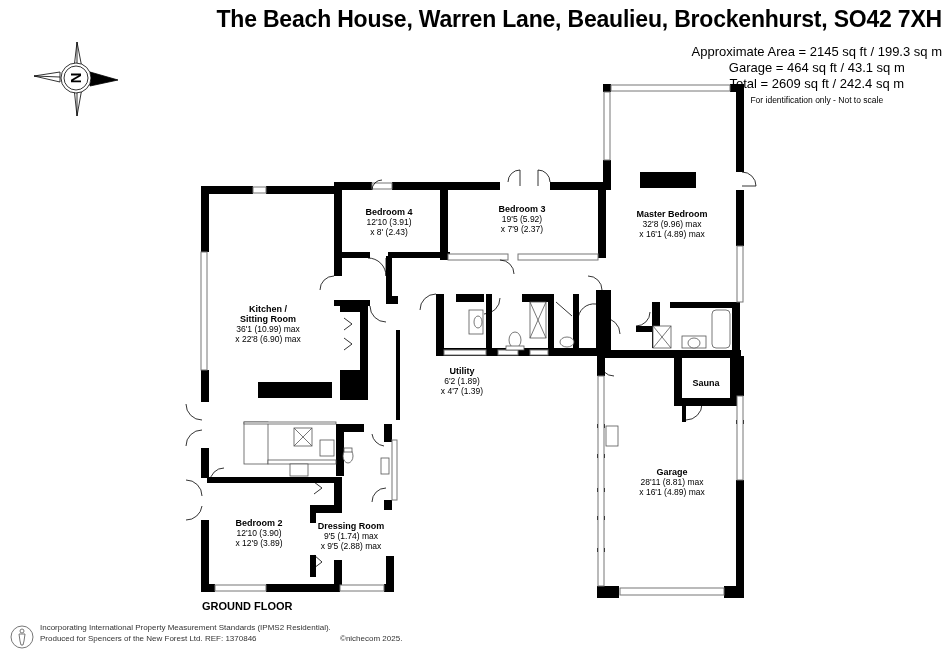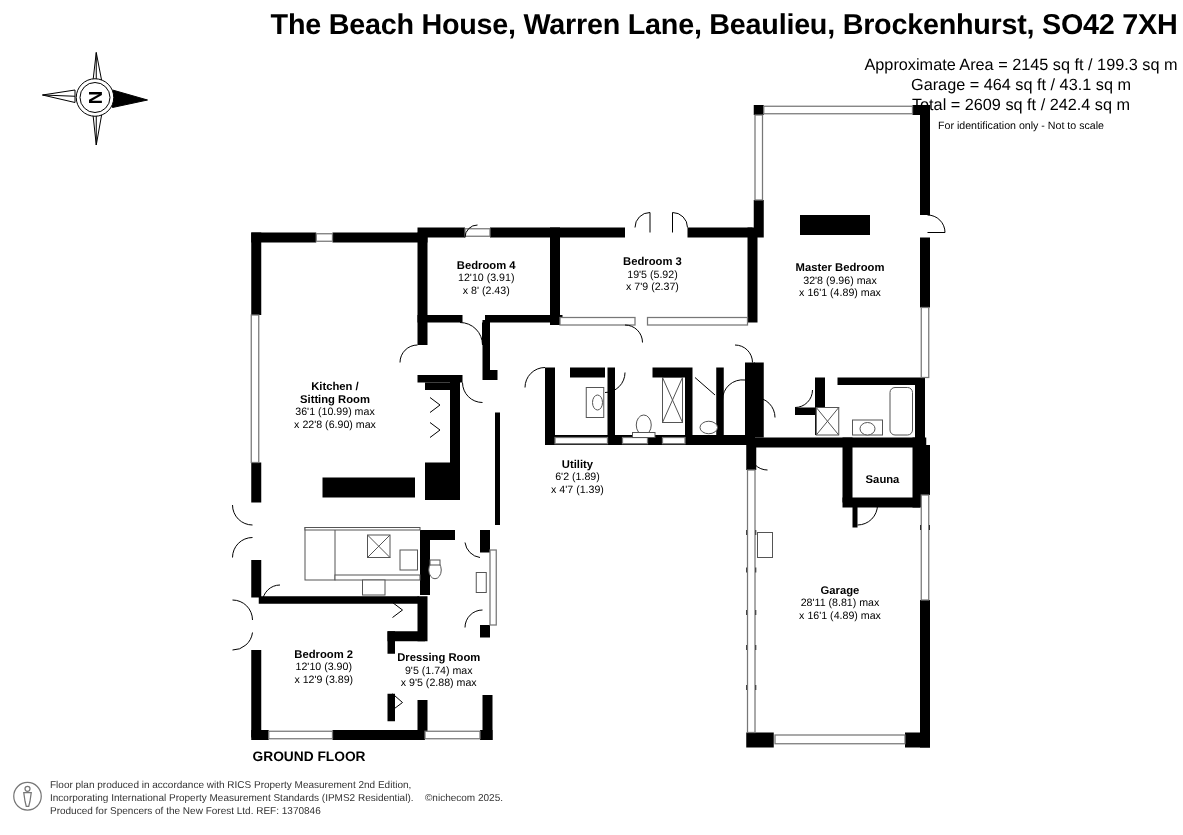--- a/index.html
+++ b/index.html
@@ -254,17 +254,16 @@
 
 <div class="floor-label">GROUND FLOOR</div>
 
 <svg class="person-icon" viewBox="0 0 24 26">
   <circle cx="12" cy="13" r="11" fill="none" stroke="#777" stroke-width="1"></circle>
   <circle cx="12" cy="7" r="2" fill="none" stroke="#777" stroke-width="1"></circle>
   <path d="M9,10 L15,10 L14,17 L13,21 L11,21 L10,17 Z" fill="none" stroke="#777" stroke-width="1"></path>
 </svg>
 
 <div class="footer">
-  <div>Floor plan produced in accordance with RICS Property Measurement 2nd Edition,</div>
   <div>Incorporating International Property Measurement Standards (IPMS2 Residential).</div>
   <div>Produced for Spencers of the New Forest Ltd.   REF:  1370846</div>
   <div class="copy">©nichecom 2025.</div>
 </div>
 
 </body></html>

